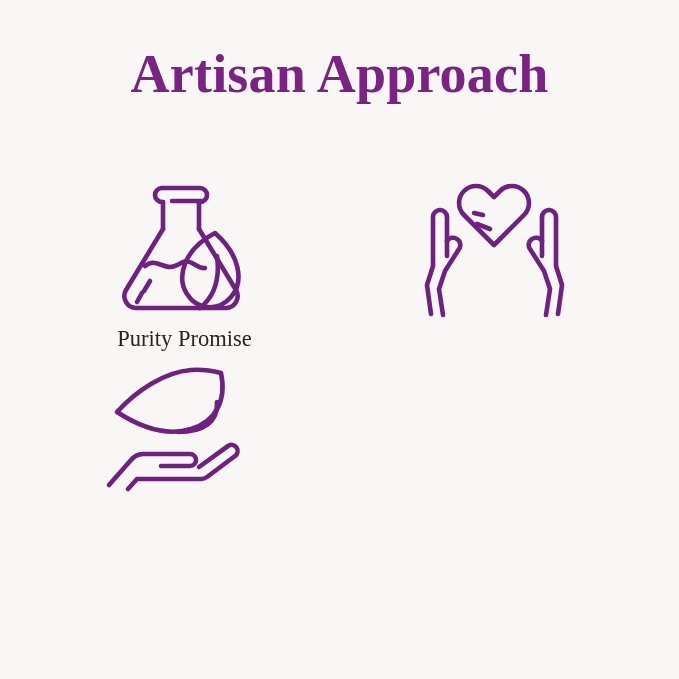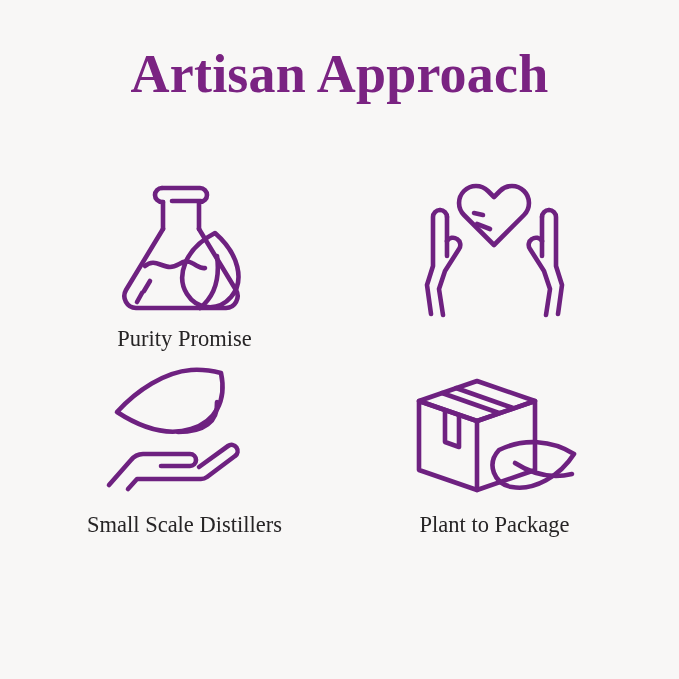--- a/index.html
+++ b/index.html
@@ -139,38 +139,17 @@
         <svg width="160" height="124" viewBox="0 0 160 124" fill="none" stroke="#6e2180" stroke-width="4.6" stroke-linecap="round" stroke-linejoin="round">
 
           <path d="M116 4 c6 28 -6 49 -30 56 c-26 8 -54 -4 -74 -17 c20 -22 48 -40 74 -42 c13 -1 22 1 30 3 Z"></path>
 
           <path d="M112 33 c1 20 -13 30 -39 30"></path>
 
           <path d="M4 116 l22 -25 a16 16 0 0 1 12 -6 h47 a6 6 0 0 1 0 12 h-29"></path>
           <path d="M23 120 l9 -10 h64 a10 10 0 0 0 6 -2 l28 -21 a6 6 0 0 0 -7 -10 l-29 21"></path>
         </svg>
       </div>
-      <div class="feature-label">Small Scale Distillers</div>
     </div>
 
-    <div class="feature-cell row-2">
-      <div class="feature-icon">
-        <svg width="168" height="126" viewBox="0 0 168 126" fill="none" stroke="#6e2180" stroke-width="4.6" stroke-linecap="round" stroke-linejoin="round">
-
-          <path d="M8 33 v69 l58 20 v-69 Z"></path>
-          <path d="M66 53 l58 -20 v69 l-58 20"></path>
-          <path d="M8 33 L66 13 l58 20 l-58 20 Z"></path>
-
-          <path d="M31 25 l57 20"></path>
-          <path d="M45 20 l57 20"></path>
-
-          <path d="M34 43 v31 l14 5 v-31"></path>
-
-          <path d="M88 82 c24 -12 53 -10 75 4 c-14 22 -40 37 -62 33 c-18 -3 -26 -23 -13 -37 Z"></path>
-
-          <path d="M104 95 c17 11 36 16 57 11"></path>
-        </svg>
-      </div>
-      <div class="feature-label">Plant to Package</div>
-    </div>
 
   </div>
 </div>
 
 </body></html>

